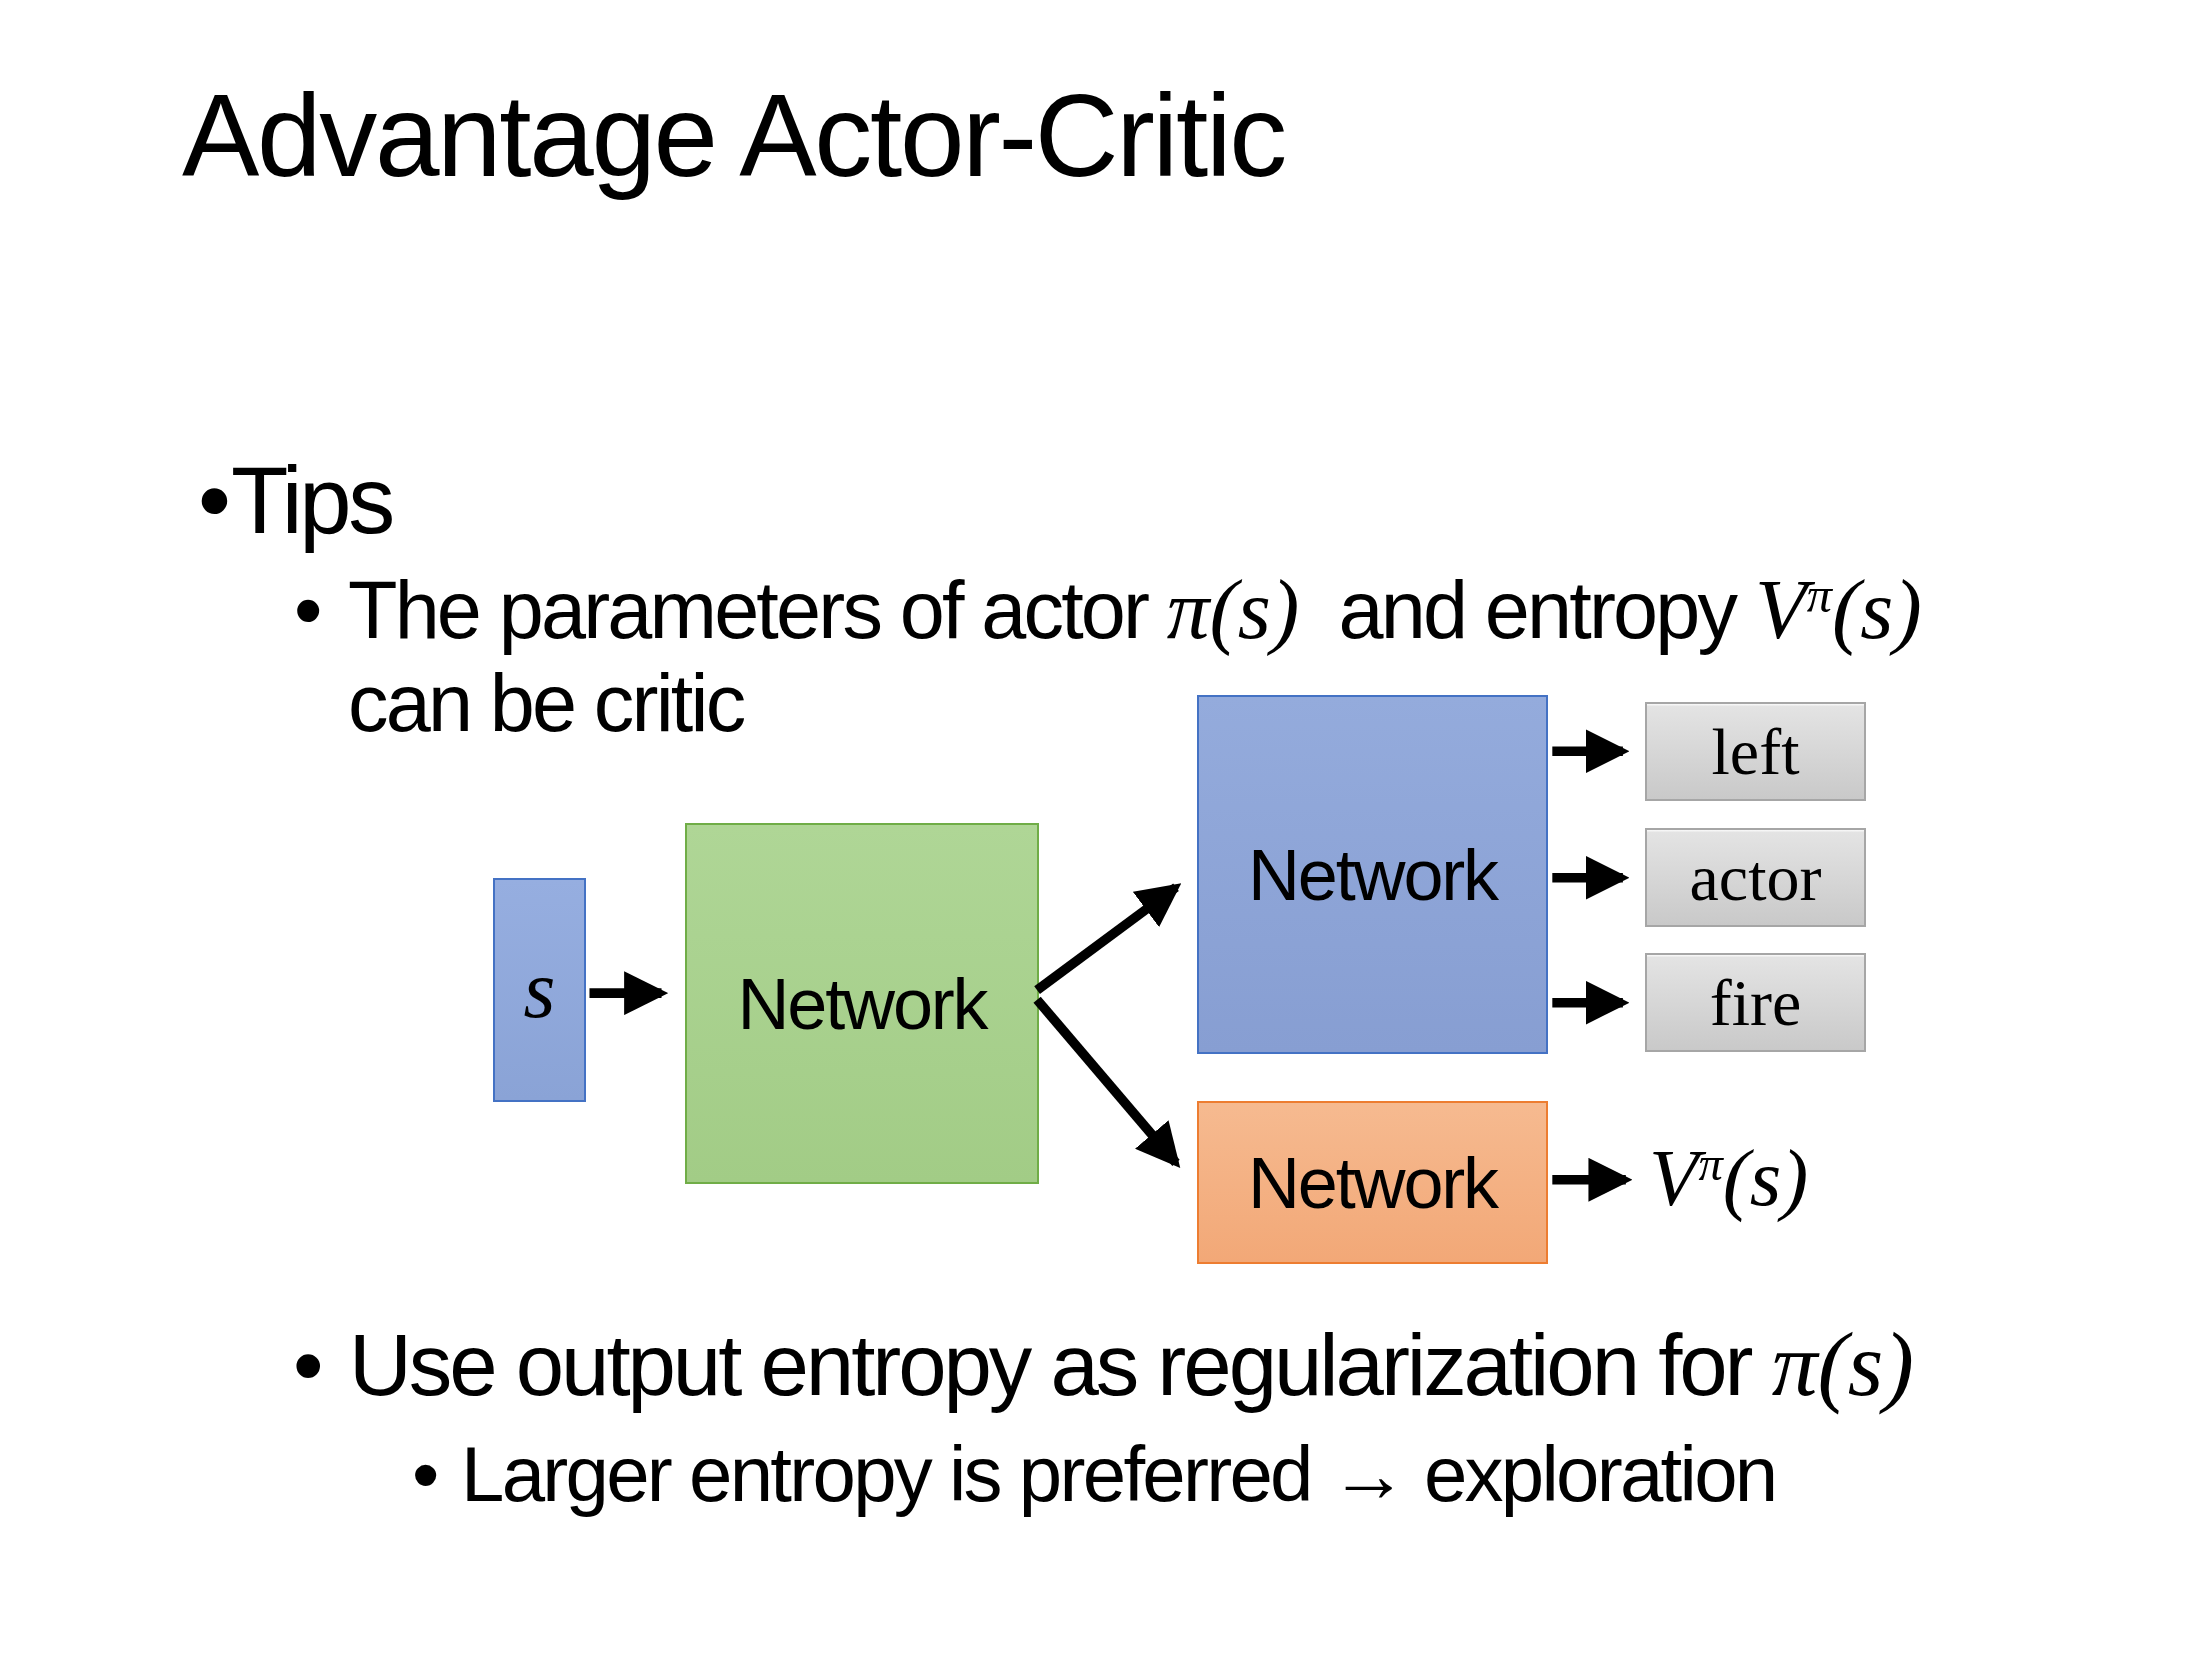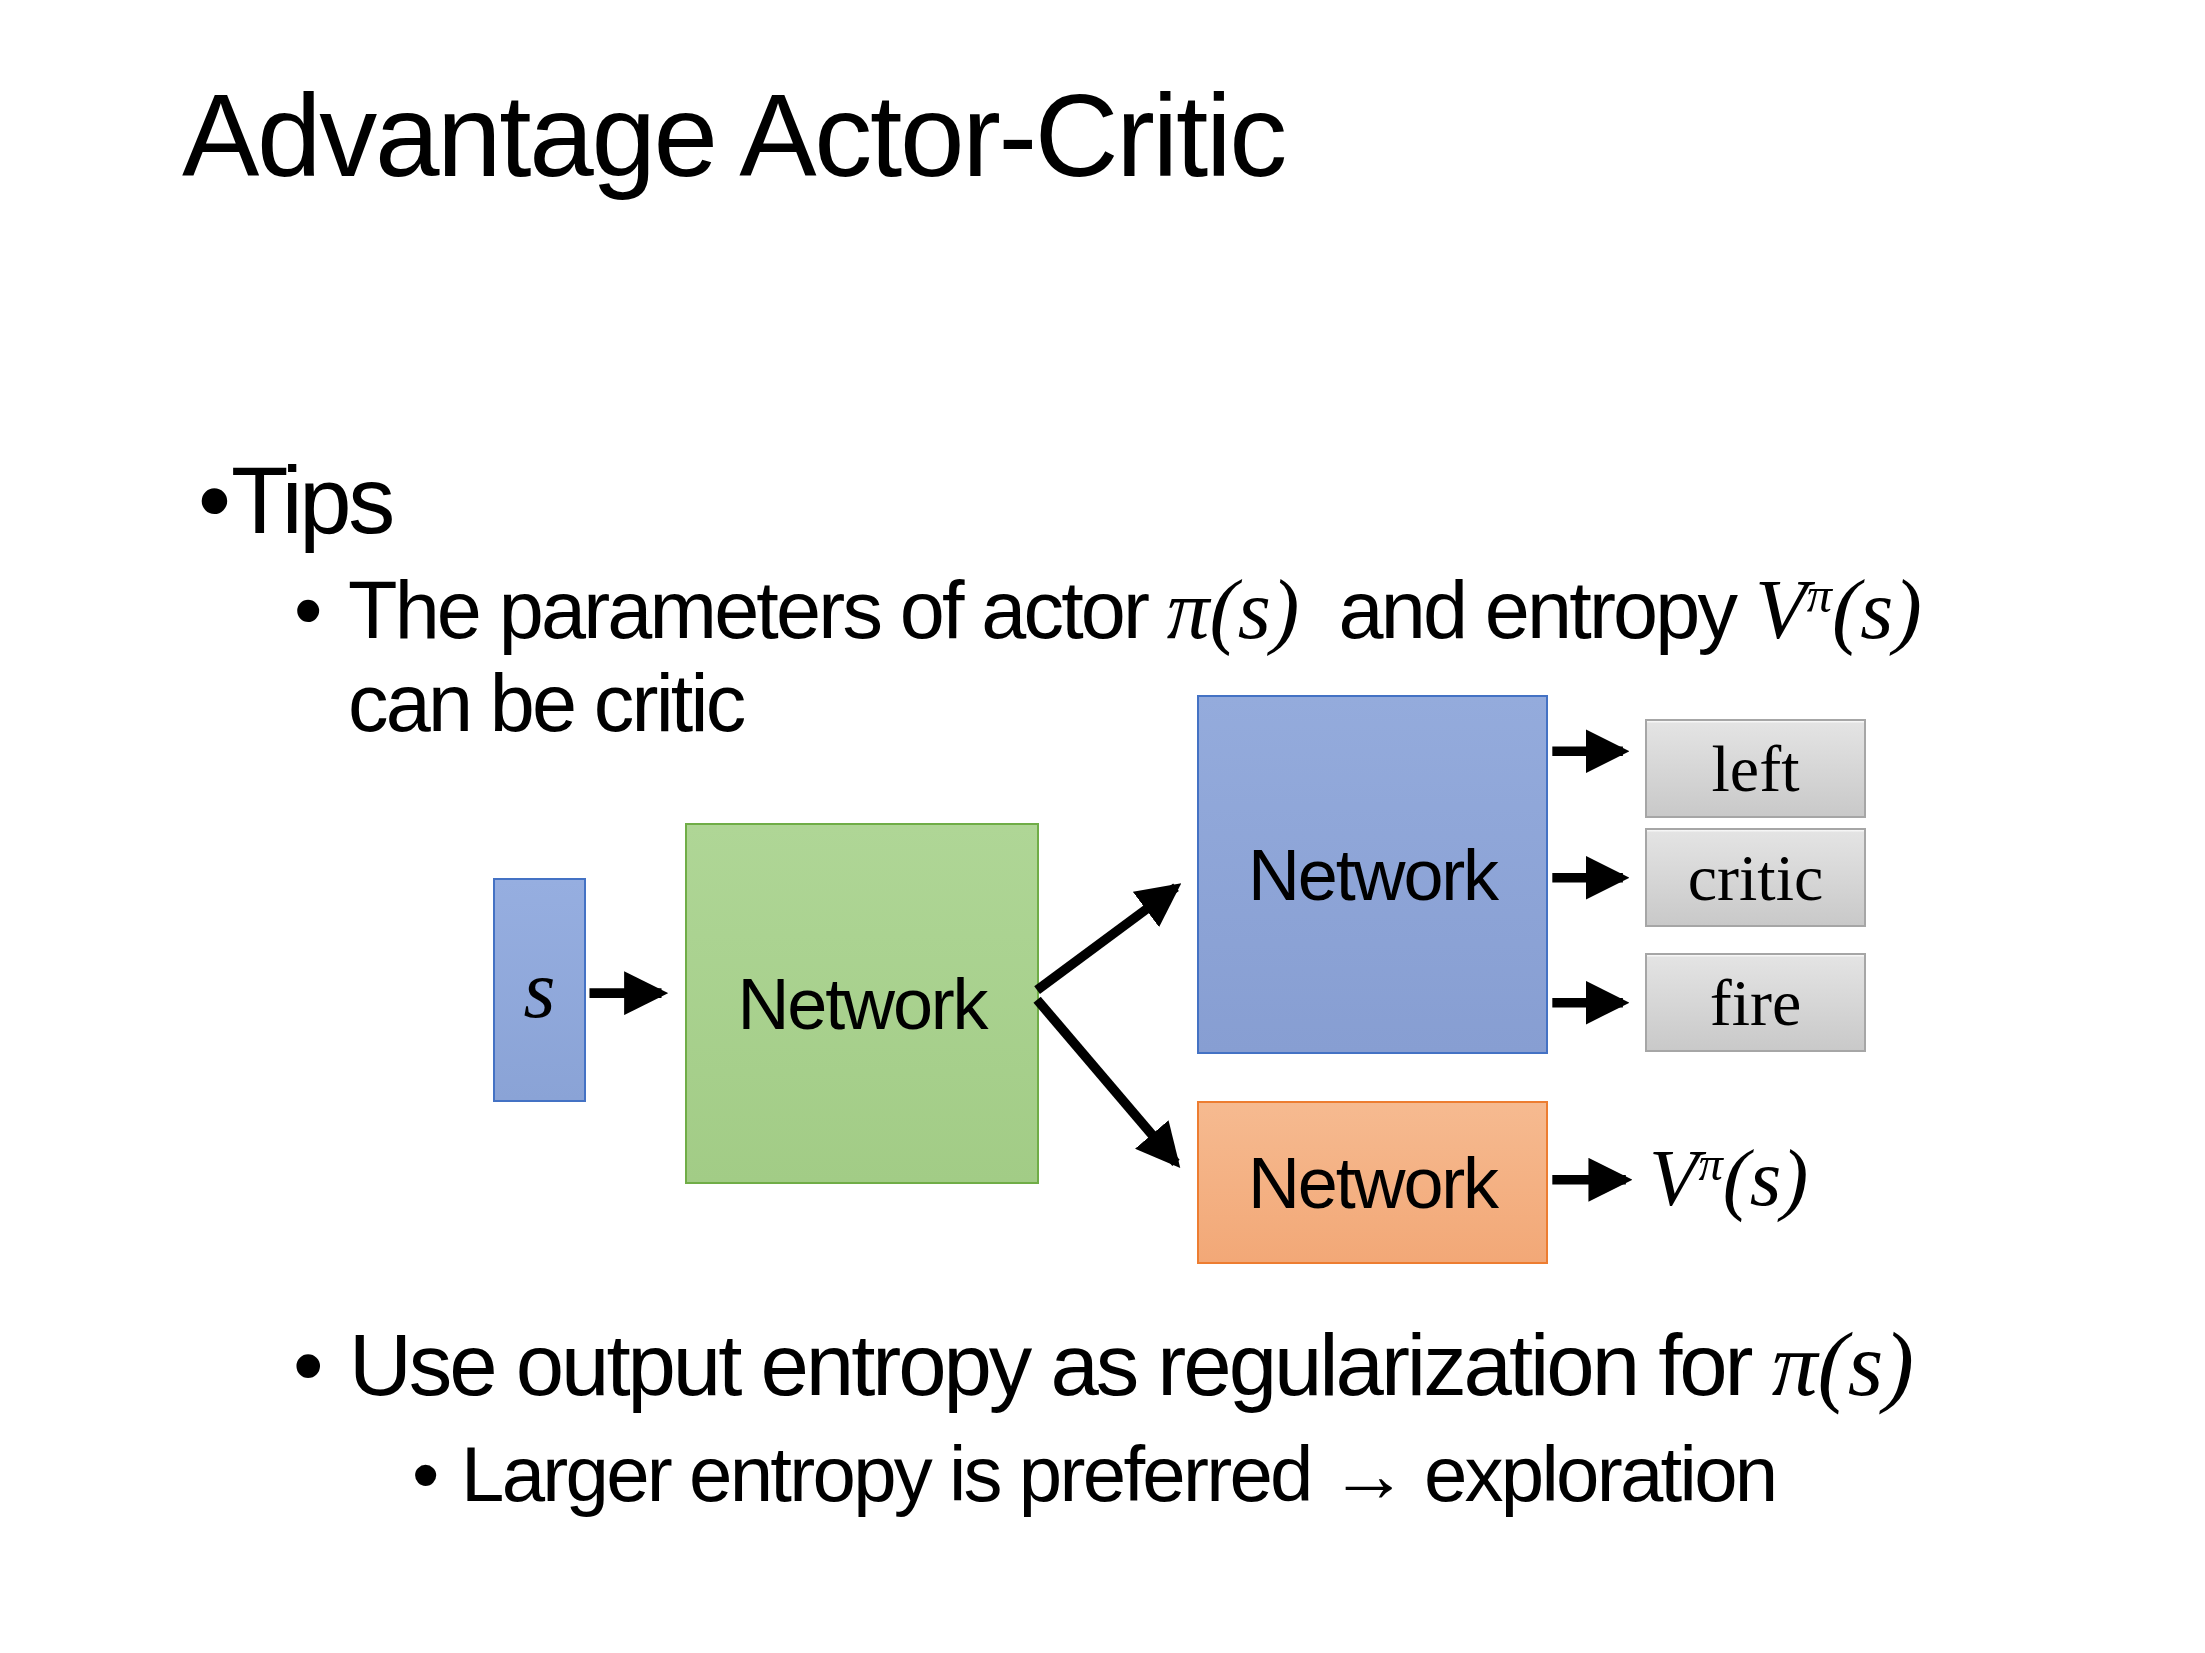--- a/index.html
+++ b/index.html
@@ -61,21 +61,21 @@
     border:2.2px solid #ed7d31;
     font-size:72px;letter-spacing:-0.03em;
   }
   .action-box{
     left:1645px;width:221px;height:99px;
     background:linear-gradient(180deg,#e4e4e4 0%,#c9c9c9 100%);
     border:2.2px solid #a6a6a6;
     box-shadow:inset 0 1.5px 0 rgba(255,255,255,0.65);
     font-family:"Liberation Serif",serif;font-size:66px;
   }
-  .action-left{top:702px;margin-top:17px;}
+  .action-left{top:702px;}
   .action-right{top:828px;}
   .action-fire{top:953px;justify-content:center;}
   .critic-output{
     left:1649px;top:1138px;font-size:81px;line-height:1;white-space:pre;
     font-family:"Liberation Serif",serif;font-style:italic;
   }
   .critic-output .msup{font-size:0.6em;}
   
   svg.arrows{left:0;top:0;pointer-events:none;}
 </style>
@@ -108,21 +108,21 @@
 
 <div class="abs box critic-box">
     <span>Network</span>
   </div>
 
 <div class="abs box action-box action-left">
     <span>left</span>
   </div>
 
 <div class="abs box action-box action-right">
-    <span>critic</span>
+    <span>actor</span>
   </div>
 
 <div class="abs box action-box action-fire">
     <span>fire</span>
   </div>
 
 <div class="abs critic-output"><span>V</span><span class="msup">π</span><span>(s)</span></div>
 
 <svg class="abs arrows" width="2205" height="1654" viewBox="0 0 3000 2250">
   <defs>

